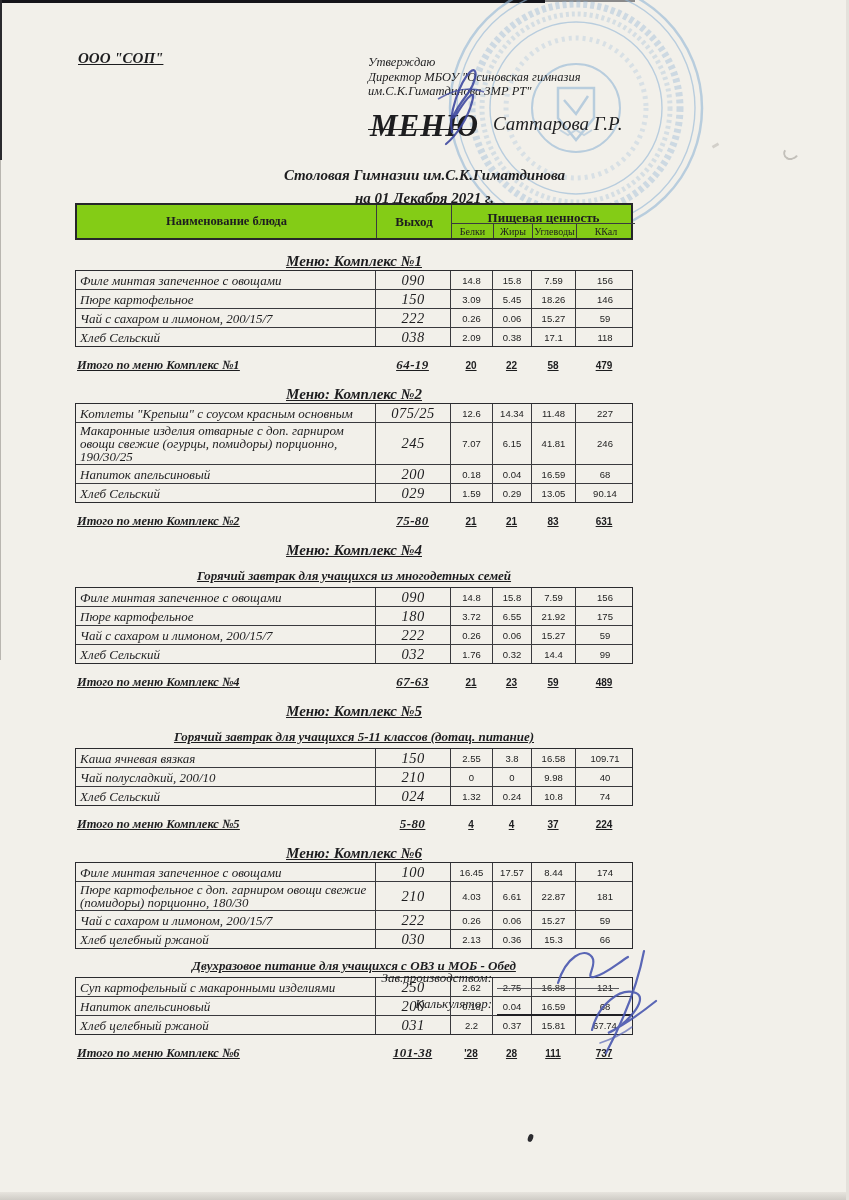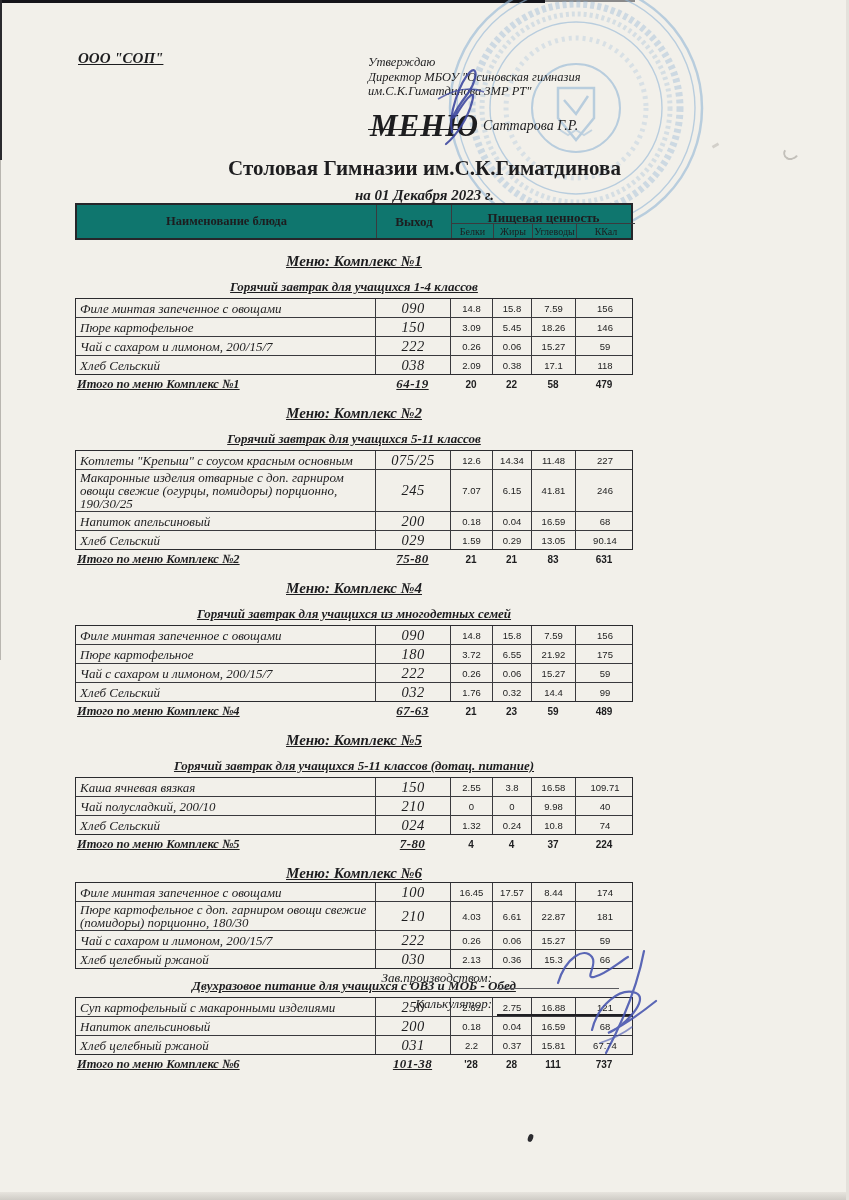--- a/index.html
+++ b/index.html
@@ -17,48 +17,48 @@
   .mark-tick{position:absolute;left:712px;top:144px;width:7px;height:3px;background:#d3d0ca;transform:rotate(-30deg);}
 
   .stamp{position:absolute;left:436px;top:-32px;z-index:1;opacity:.6;}
   .sig-top{position:absolute;left:408px;top:52px;z-index:3;}
   .sig-bottom{position:absolute;left:540px;top:935px;z-index:3;}
 
   .org{position:absolute;left:78px;top:50px;font-size:15px;font-weight:bold;font-style:italic;text-decoration:underline;z-index:2;}
   .approve{position:absolute;left:368px;top:55px;z-index:2;font-style:italic;font-size:12.5px;line-height:14.5px;}
   .sigline-wrap{margin-top:18px;white-space:nowrap;}
   .sigline{display:inline-block;width:105px;border-bottom:1.3px solid #222;height:12px;}
-  .approver{display:inline-block;margin-left:10px;font-style:italic;font-size:14px;}
+  .approver{display:inline-block;margin-left:20px;font-style:italic;font-size:19px;}
 
   .titles{position:absolute;left:0;top:108px;width:849px;text-align:center;z-index:2;}
   .t-menu{font-size:31px;font-weight:bold;font-style:italic;letter-spacing:1px;}
-  .t-sub{font-size:21px;font-weight:bold;margin-top:12px;}
+  .t-sub{font-size:15px;font-weight:bold;font-style:italic;margin-top:23px;}
   .t-date{font-size:15px;font-weight:bold;font-style:italic;margin-top:6px;}
 
   .doc{position:absolute;left:75px;top:203px;width:558px;z-index:2;}
 
   
-  .htbl{display:grid;grid-template-columns:300px 75px 42px 39px 44px 58px;grid-template-rows:19px 14px;border:2px solid #26262a;background:#0f766e;}
+  .htbl{display:grid;grid-template-columns:300px 75px 42px 39px 44px 58px;grid-template-rows:19px 14px;border:2px solid #26262a;background:#84cc16;}
   .htbl .hname{grid-column:1;grid-row:1/3;border-right:1.3px solid #3a3a3e;display:flex;align-items:center;justify-content:center;font-weight:bold;font-size:12.5px;}
   .htbl .hout{grid-column:2;grid-row:1/3;border-right:1.3px solid #3a3a3e;display:flex;align-items:center;justify-content:center;font-weight:bold;font-size:13px;}
   .htbl .hnut{grid-column:3/7;grid-row:1;border-bottom:1px solid #3a3a3e;display:flex;align-items:center;justify-content:center;font-weight:bold;font-size:13px;margin-top:7px;}
   .htbl .hsub{grid-row:2;display:flex;align-items:center;justify-content:center;font-size:10px;border-right:1px solid #3a3a3e;}
   .htbl .hsub:last-child{border-right:none;}
 
   .cx-title{text-align:center;font-weight:bold;font-style:italic;font-size:15px;text-decoration:underline;margin-top:13px;}
   .cx-sub{text-align:center;font-weight:bold;font-style:italic;font-size:13px;text-decoration:underline;margin-top:9px;margin-bottom:3px;}
   .tbl{border:1.6px solid #2b2b2f;}
   .trow{display:grid;grid-template-columns:300px 75px 42px 39px 44px 58px;border-bottom:1px solid #3a3a3e;}
   .trow:last-child{border-bottom:none;}
   .c{border-right:1px solid #3a3a3e;display:flex;align-items:center;justify-content:center;min-height:16px;}
   .c:last-child{border-right:none;}
   .c-dish{justify-content:flex-start;font-style:italic;font-size:13px;line-height:13px;padding:1px 3px 1px 4px;}
   .c-out{font-style:italic;font-size:14.5px;letter-spacing:.5px;}
   .c-num{font-family:"Liberation Sans",sans-serif;font-size:9.5px;color:#222;}
-  .total{display:grid;grid-template-columns:300px 75px 42px 39px 44px 58px;margin-top:1px;}
+  .total{display:grid;grid-template-columns:300px 75px 42px 39px 44px 58px;margin-top:10px;text-decoration:underline;}
   .total .tc{display:flex;align-items:center;justify-content:center;min-height:15px;}
   .total .t-label{justify-content:flex-start;font-weight:bold;font-style:italic;font-size:12.5px;text-decoration:underline;padding-left:2px;}
   .total .t-out{font-weight:bold;font-style:italic;font-size:13px;text-decoration:underline;letter-spacing:.4px;}
   .total .t-num{font-family:"Liberation Sans",sans-serif;font-weight:bold;font-size:10px;}
 
   .footer{position:absolute;left:0;top:966px;width:849px;z-index:2;font-style:italic;font-size:13px;}
   .f-row1{position:absolute;right:357px;top:4px;white-space:nowrap;}
   .f-row2{position:absolute;right:357px;top:30px;white-space:nowrap;}
   .f-line1{position:absolute;left:497px;top:22px;width:122px;height:1.4px;background:#5a5a5e;}
   .f-line2{position:absolute;left:497px;top:48px;width:136px;height:2.2px;background:#1f1f23;}
@@ -105,39 +105,38 @@
     <div>Директор МБОУ "Осиновская гимназия</div>
     <div>им.С.К.Гиматдинова ЗМР РТ"</div>
     <div class="sigline-wrap">
       <span class="sigline"></span><span class="approver">Саттарова Г.Р.</span>
     </div>
   </div>
 
   <div class="titles">
     <div class="t-menu">МЕНЮ</div>
     <div class="t-sub">Столовая Гимназии им.С.К.Гиматдинова</div>
-    <div class="t-date">на 01 Декабря 2023 г.</div>
+    <div class="t-date">на 01 Декабря 2021 г.</div>
   </div>
 
   <div class="doc">
 
     <div class="htbl">
       <div class="hname">Наименование блюда</div>
       <div class="hout">Выход</div>
       <div class="hnut">Пищевая ценность</div>
       <div class="hsub">Белки</div>
       <div class="hsub">Жиры</div>
       <div class="hsub">Углеводы</div>
       <div class="hsub">ККал</div>
     </div>
 
     <div id="complex-list">
         <div class="complex">
           <div class="cx-title">Меню: Комплекс №1</div>
-          <div class="cx-sub">Горячий завтрак для учащихся 1-4 классов</div>
           <div class="tbl">
             <div class="trow">
               <div class="c c-dish">Филе минтая запеченное с овощами</div>
               <div class="c c-out">090</div>
               <div class="c c-num">14.8</div>
               <div class="c c-num">15.8</div>
               <div class="c c-num">7.59</div>
               <div class="c c-num">156</div>
             </div>
             <div class="trow">
@@ -169,21 +168,20 @@
             <div class="tc t-label">Итого по меню Комплекс №1</div>
             <div class="tc t-out">64-19</div>
             <div class="tc t-num">20</div>
             <div class="tc t-num">22</div>
             <div class="tc t-num">58</div>
             <div class="tc t-num">479</div>
           </div>
         </div>
         <div class="complex">
           <div class="cx-title">Меню: Комплекс №2</div>
-          <div class="cx-sub">Горячий завтрак для учащихся 5-11 классов</div>
           <div class="tbl">
             <div class="trow">
               <div class="c c-dish">Котлеты  "Крепыш" с соусом красным основным</div>
               <div class="c c-out">075/25</div>
               <div class="c c-num">12.6</div>
               <div class="c c-num">14.34</div>
               <div class="c c-num">11.48</div>
               <div class="c c-num">227</div>
             </div>
             <div class="trow">
@@ -290,21 +288,21 @@
               <div class="c c-dish">Хлеб Сельский</div>
               <div class="c c-out">024</div>
               <div class="c c-num">1.32</div>
               <div class="c c-num">0.24</div>
               <div class="c c-num">10.8</div>
               <div class="c c-num">74</div>
             </div>
           </div>
           <div class="total">
             <div class="tc t-label">Итого по меню Комплекс №5</div>
-            <div class="tc t-out">7-80</div>
+            <div class="tc t-out">5-80</div>
             <div class="tc t-num">4</div>
             <div class="tc t-num">4</div>
             <div class="tc t-num">37</div>
             <div class="tc t-num">224</div>
           </div>
         </div>
         <div class="complex">
           <div class="cx-title">Меню: Комплекс №6</div>
           <div class="tbl">
             <div class="trow">

